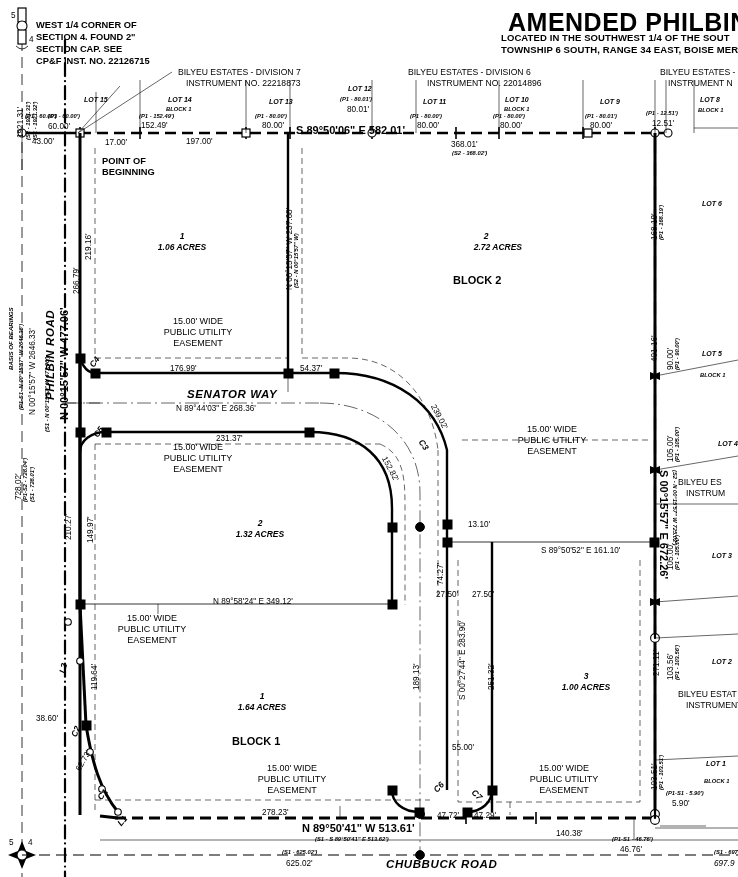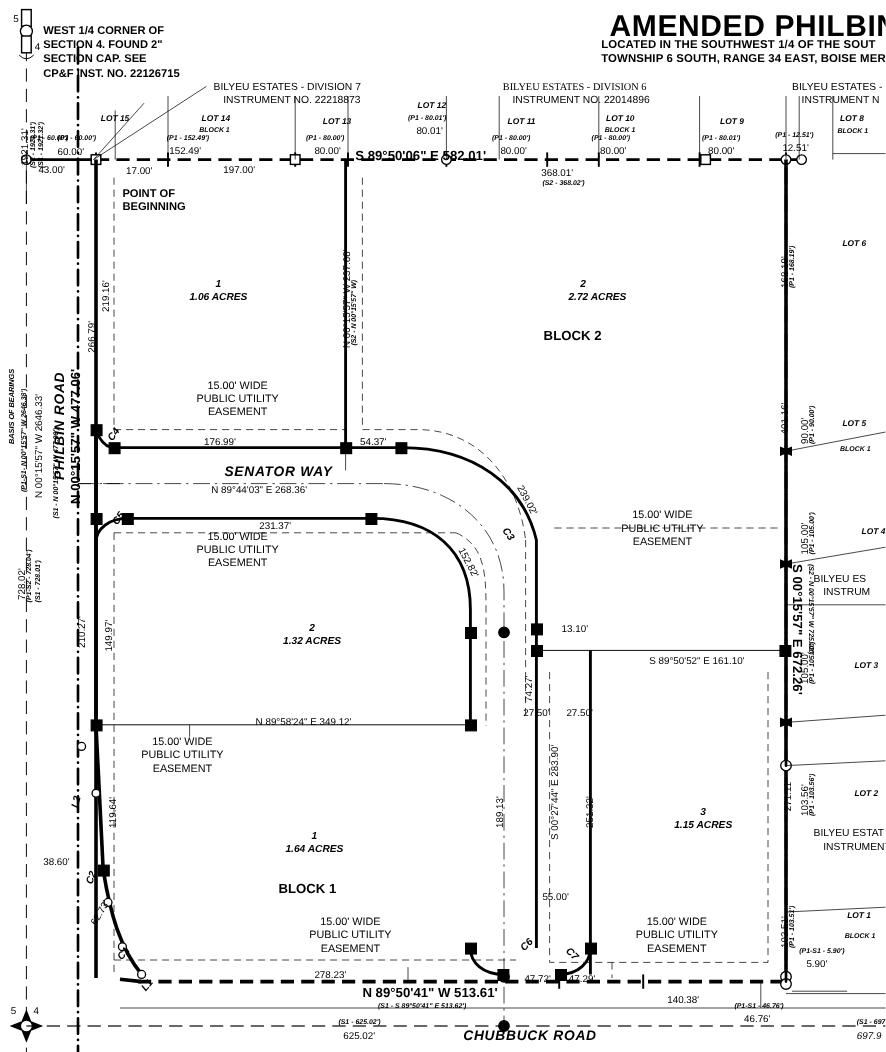--- a/index.html
+++ b/index.html
@@ -386,21 +386,21 @@
 <div class="lbl tiny" style="left:48px; top:113px;">(P1 - 60.00')</div>
 <div class="lbl dim" style="left:48px; top:122px;">60.00'</div>
 <div class="lbl dim" style="left:32px; top:137px;">43.00'</div>
 <div class="lbl dim" style="left:105px; top:138px;">17.00'</div>
 
 <div class="lbl note" style="left:102px; top:156px;">POINT OF</div>
 <div class="lbl note" style="left:102px; top:167px;">BEGINNING</div>
 
 <div class="lbl subdiv" style="left:178px; top:68px;">BILYEU ESTATES - DIVISION 7</div>
 <div class="lbl subdiv" style="left:186px; top:79px;">INSTRUMENT NO. 22218873</div>
-<div class="lbl subdiv" style="left:419px; top:68px;font-family:Liberation Serif, serif;">BILYEU ESTATES - DIVISION 6</div>
+<div class="lbl subdiv" style="left:408px; top:68px;">BILYEU ESTATES - DIVISION 6</div>
 <div class="lbl subdiv" style="left:427px; top:79px;">INSTRUMENT NO. 22014896</div>
 <div class="lbl subdiv" style="left:660px; top:68px;">BILYEU ESTATES -</div>
 <div class="lbl subdiv" style="left:668px; top:79px;">INSTRUMENT N</div>
 
 <div class="lbl lotid" style="left:84px; top:96px;">LOT 15</div>
 <div class="lbl tiny" style="left:25px; top:113px;">(P1 - 60.00')</div>
 
 <div class="lbl lotid" style="left:168px; top:96px;">LOT 14</div>
 <div class="lbl tiny" style="left:166px; top:106px;">BLOCK  1</div>
 <div class="lbl tiny" style="left:139px; top:113px;">(P1 - 152.49')</div>
@@ -482,21 +482,21 @@
 <div class="lbl dim" style="left:216px; top:434px;">231.37'</div>
 
 <div class="lbl lotnum" style="left:240px; top:519px; width:40px;">2</div>
 <div class="lbl lotnum" style="left:224px; top:530px; width:72px;">1.32 ACRES</div>
 
 <div class="lbl lotnum" style="left:242px; top:692px; width:40px;">1</div>
 <div class="lbl lotnum" style="left:226px; top:703px; width:72px;">1.64 ACRES</div>
 <div class="lbl blocklbl" style="left:232px; top:735px;">BLOCK 1</div>
 
 <div class="lbl lotnum" style="left:566px; top:672px; width:40px;">3</div>
-<div class="lbl lotnum" style="left:550px; top:683px; width:72px;">1.15 ACRES</div>
+<div class="lbl lotnum" style="left:550px; top:683px; width:72px;">1.00 ACRES</div>
 
 <div class="lbl dim rot90" style="left:64px; top:540px;">210.27'</div>
 <div class="lbl dim rot90" style="left:86px; top:543px;">149.97'</div>
 <div class="lbl dim rot90" style="left:90px; top:690px;">119.64'</div>
 <div class="lbl dim" style="left:36px; top:714px;">38.60'</div>
 <div class="lbl dim rot90" style="left:74px; top:768px; transform:rotate(-60deg); transform-origin:0 0;">62.73'</div>
 
 <div class="lbl curvelbl" style="left:88px; top:364px; transform:rotate(-55deg); transform-origin:0 0;">C4</div>
 <div class="lbl curvelbl" style="left:92px; top:434px; transform:rotate(-55deg); transform-origin:0 0;">C5</div>
 <div class="lbl curvelbl" style="left:424px; top:438px; transform:rotate(55deg); transform-origin:0 0;">C3</div>

